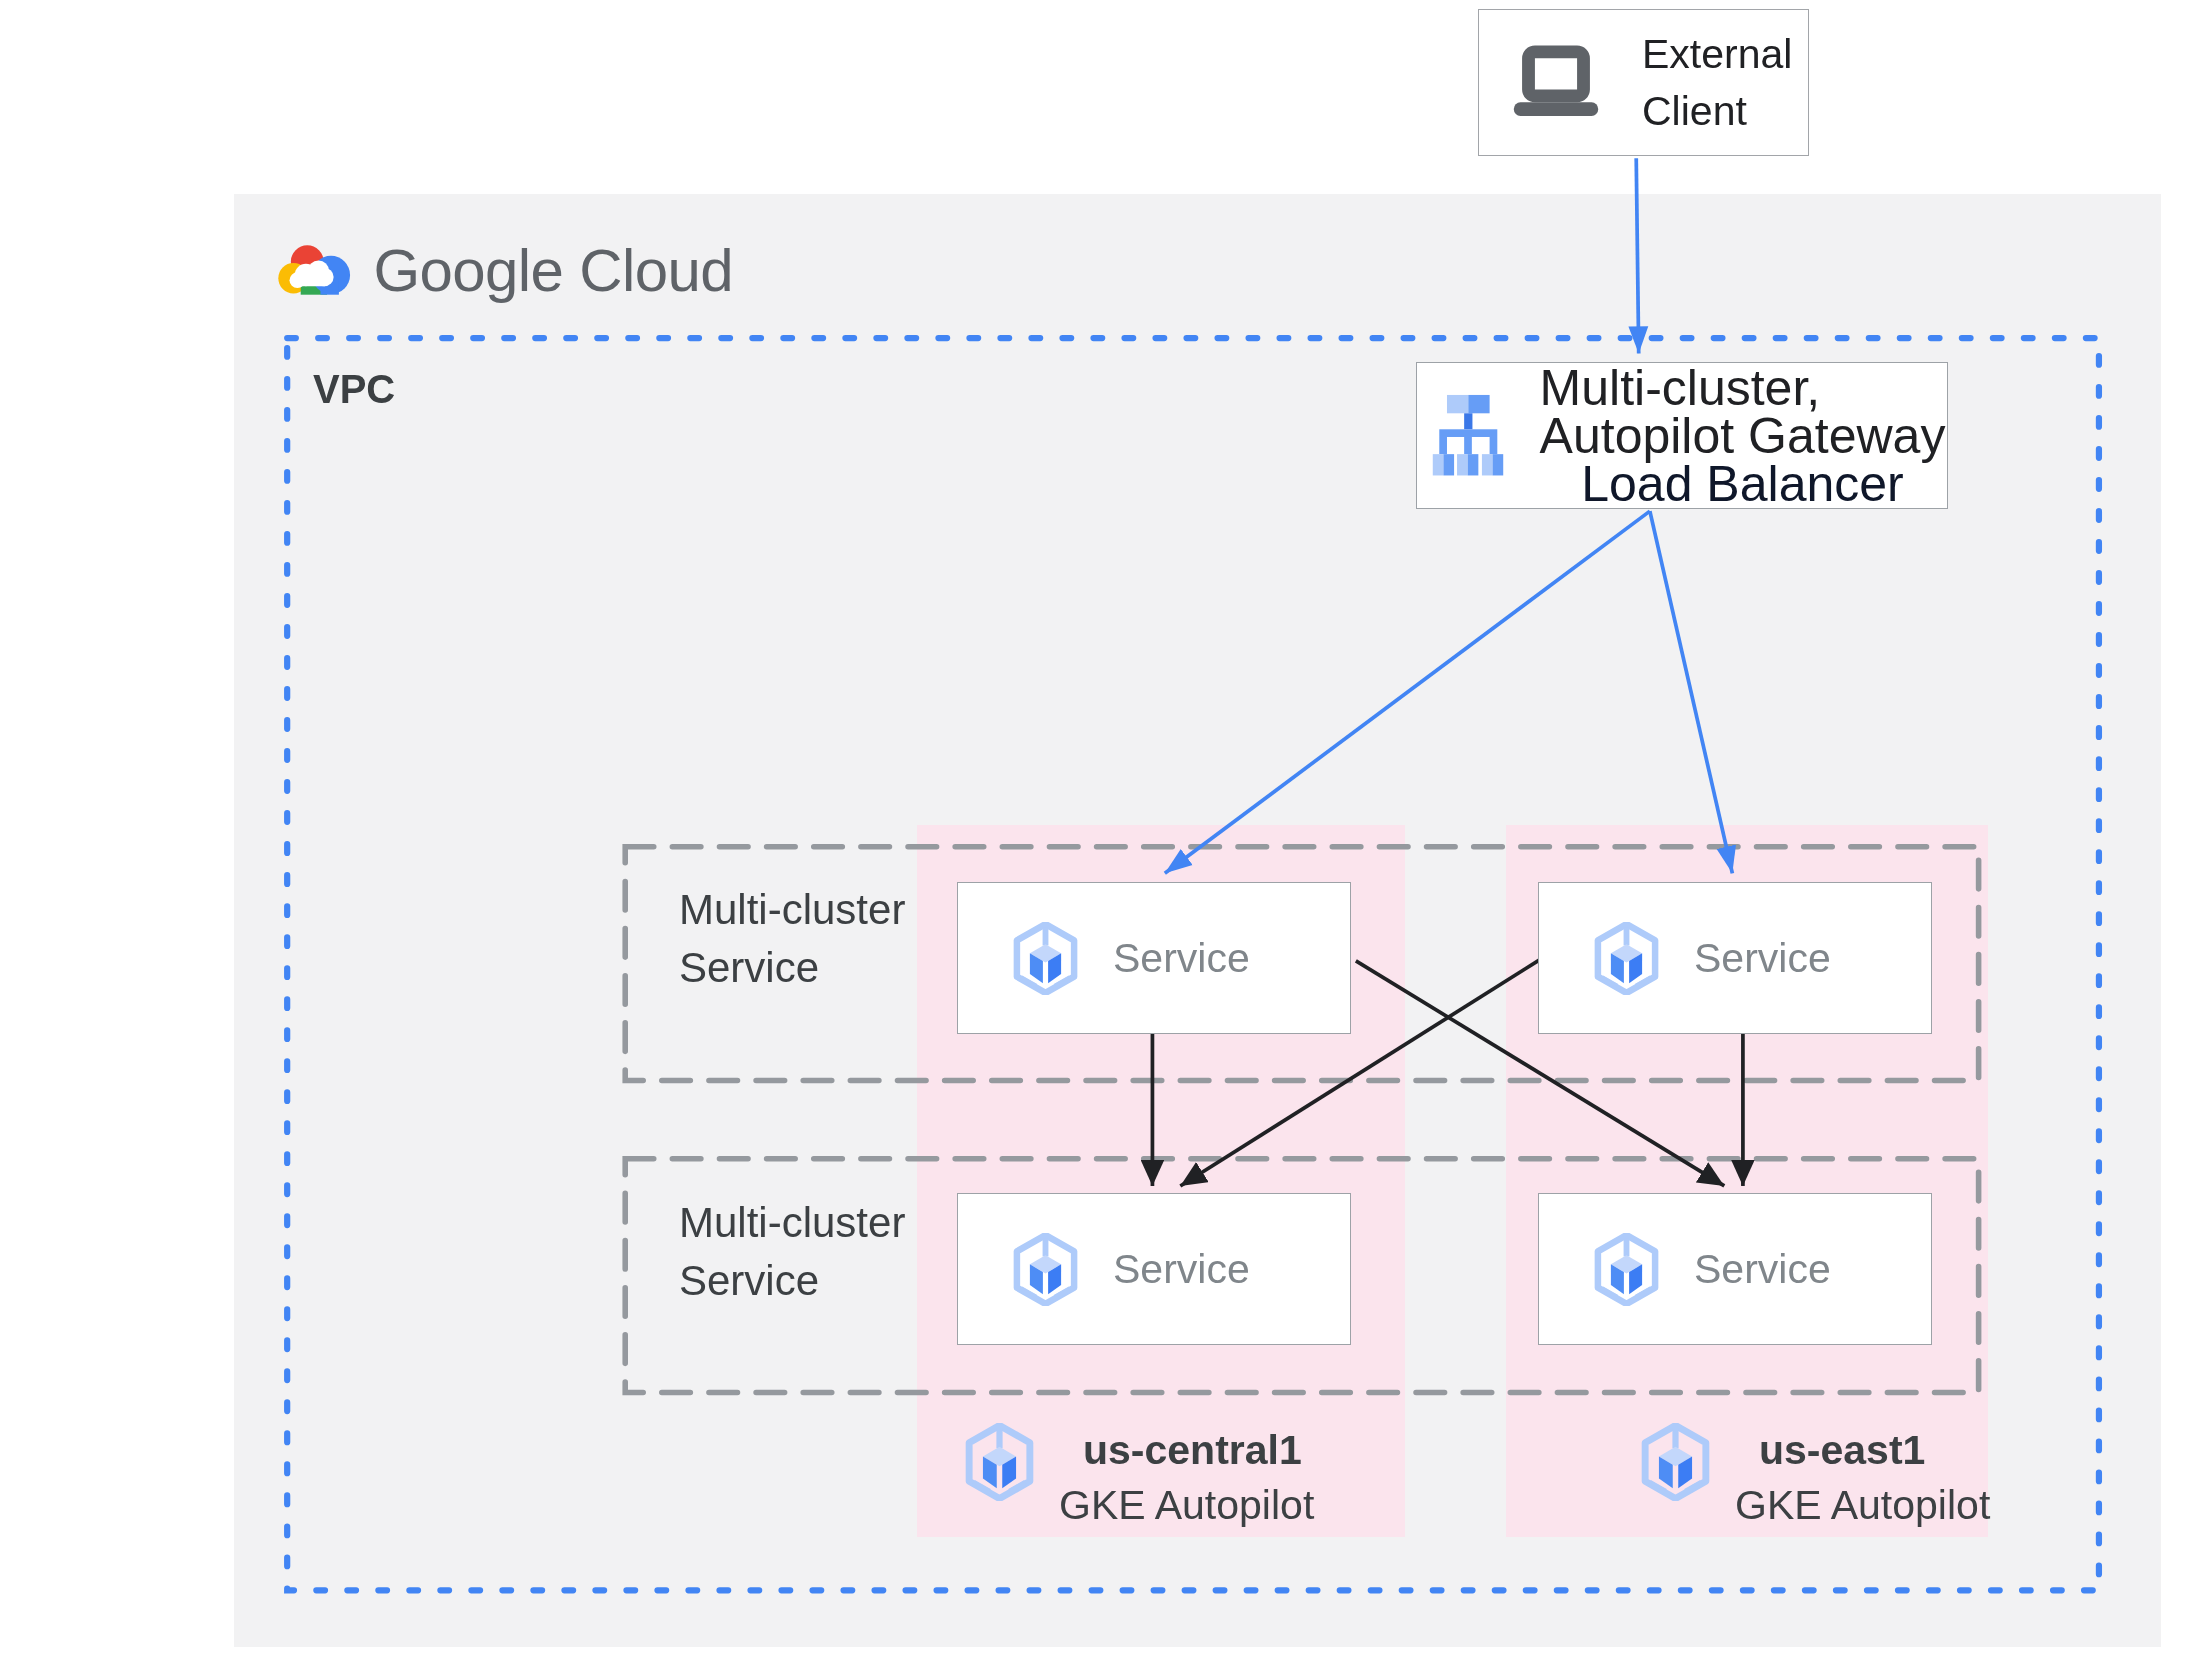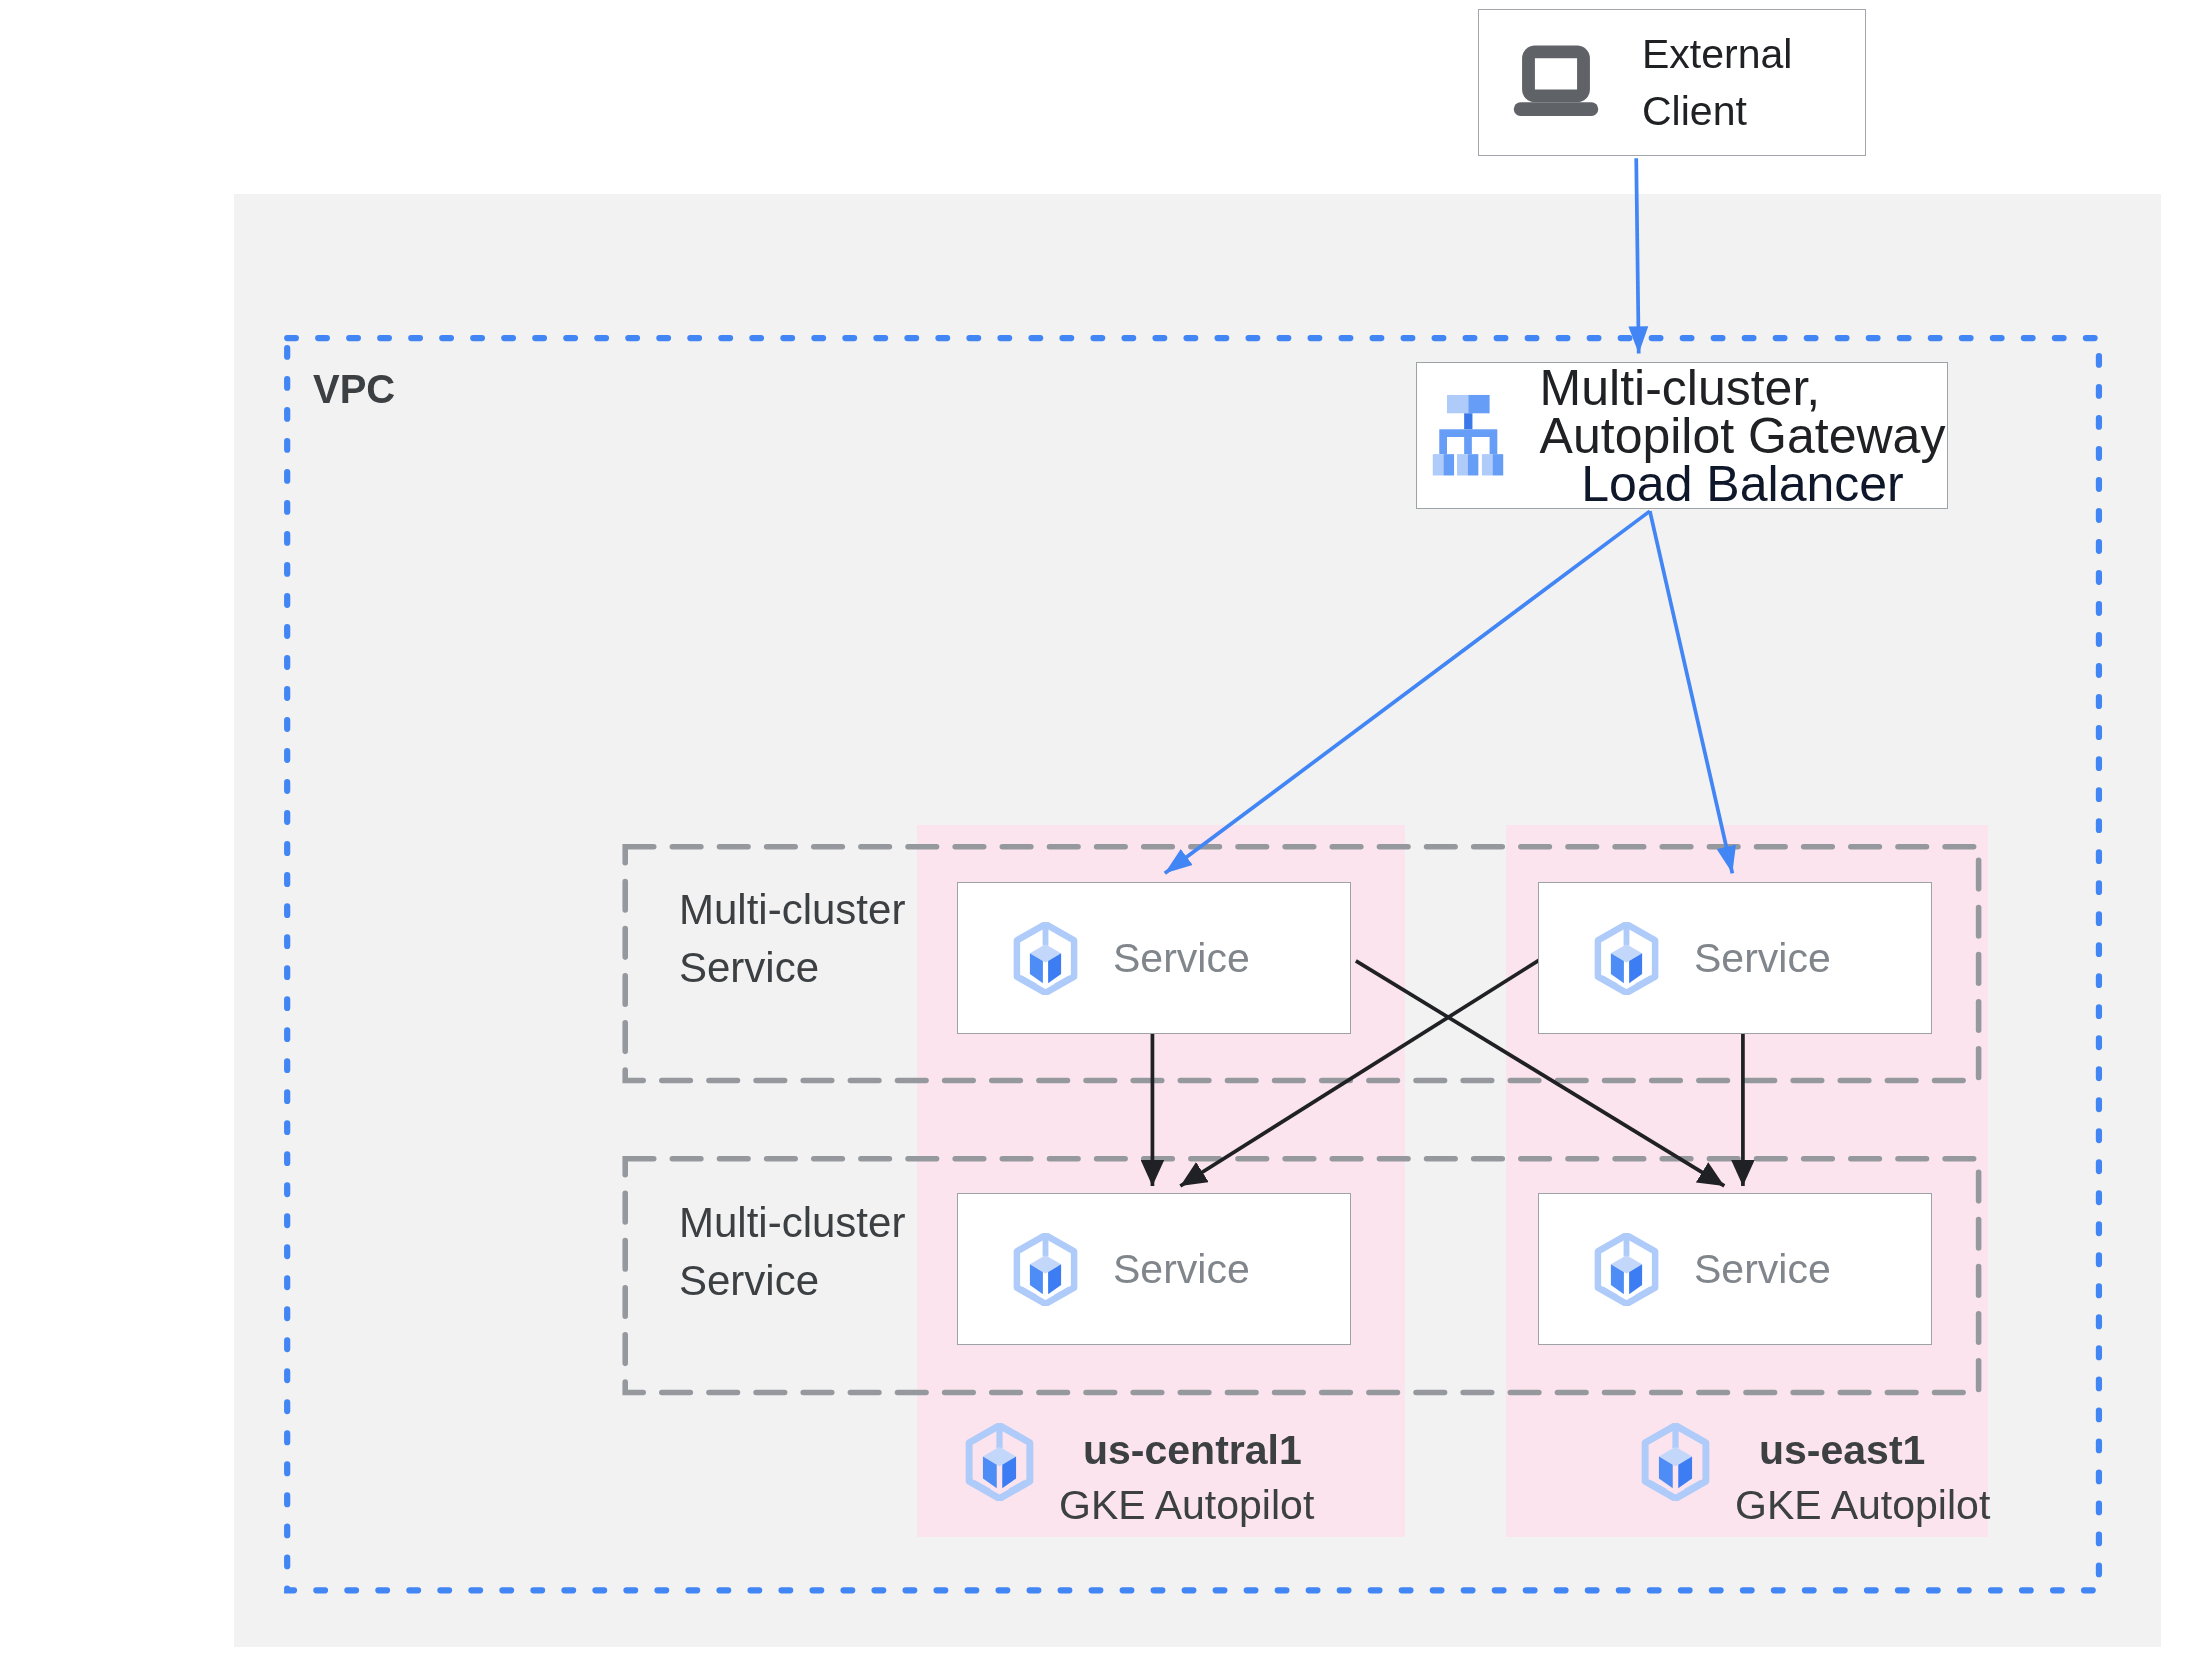--- a/index.html
+++ b/index.html
@@ -13,21 +13,21 @@
   #pink-col-1{left:917px;width:488px;}
   #pink-col-2{left:1506px;width:482px;}
   
   #logo{left:277px;top:236px;display:flex;align-items:center;gap:17.4px;}
   #logo-text{font-size:60px;color:#5F6368;letter-spacing:-0.6px;}
   
   #vpc-label{left:313px;top:367px;font-size:40px;font-weight:bold;color:#3C4043;text-align:center;}
   
   .node{background:#ffffff;border:1.2px solid #9DA2A7;box-sizing:border-box;
         display:flex;align-items:center;}
-  #external-client-box{left:1478px;top:9.3px;width:388px;height:147px;border-width:1.9px;border-color:#A2A5A9;padding-left:22px;gap:31px;}
+  #external-client-box{left:1478px;top:9.3px;width:331px;height:147px;border-width:1.9px;border-color:#A2A5A9;padding-left:22px;gap:31px;}
   .ec-text{font-size:41px;line-height:57px;color:#202124;}
   #lb-box{left:1416px;top:362px;width:532px;height:147px;padding-left:13.6px;gap:35px;}
   .lb-text div{font-size:50px;line-height:48px;color:#202124;white-space:nowrap;}
   .lb-text .lb-sub{color:#0f172a;text-align:center;}
   .service-box{width:394px;height:152px;padding-left:55px;gap:35px;}
   #service-box-1{left:957px;top:882px;}
   #service-box-2{left:1538px;top:882px;}
   #service-box-3{left:957px;top:1193px;}
   #service-box-4{left:1538px;top:1193px;}
   .service-label{font-size:41px;color:#80868B;}
@@ -72,20 +72,35 @@
     <line x1="2638" y1="255" x2="2642" y2="570" stroke="#4285F4" stroke-width="6" marker-end="url(#ah-blue)"></line>
     <line x1="2660" y1="824" x2="1878" y2="1408" stroke="#4285F4" stroke-width="6" marker-end="url(#ah-blue)"></line>
     <line x1="2660" y1="824" x2="2793" y2="1408" stroke="#4285F4" stroke-width="6" marker-end="url(#ah-blue)"></line>
 
     <line x1="1858" y1="1667" x2="1858" y2="1912" stroke="#202124" stroke-width="6" marker-end="url(#ah-black)"></line>
     <line x1="2810" y1="1667" x2="2810" y2="1912" stroke="#202124" stroke-width="6" marker-end="url(#ah-black)"></line>
     <line x1="2186" y1="1549" x2="2780" y2="1912" stroke="#202124" stroke-width="6" marker-end="url(#ah-black)"></line>
     <line x1="2486" y1="1545" x2="1903" y2="1912" stroke="#202124" stroke-width="6" marker-end="url(#ah-black)"></line>
   </svg>
 
+  <div class="abs" id="logo">
+    <svg class="icon" width="79" height="62" viewBox="0 0 120 92">
+      <circle cx="46" cy="32" r="25" fill="#EA4335"></circle>
+      <circle cx="25" cy="57" r="23" fill="#FBBC04"></circle>
+      <rect x="36" y="64" width="40" height="18" fill="#34A853"></rect>
+      <circle cx="82" cy="52" r="29" fill="#4285F4"></circle>
+      <rect x="66" y="58" width="28" height="24" fill="#4285F4"></rect>
+      <circle cx="44" cy="52" r="17" fill="#ffffff"></circle>
+      <circle cx="63" cy="46" r="16" fill="#ffffff"></circle>
+      <circle cx="31" cy="60" r="12" fill="#ffffff"></circle>
+      <circle cx="72" cy="55" r="14" fill="#ffffff"></circle>
+      <rect x="27" y="52" width="53" height="17" rx="8" fill="#ffffff"></rect>
+    </svg>
+    <span id="logo-text">Google Cloud</span>
+  </div>
 
   <div class="abs" id="vpc-label">VPC</div>
 
   <div class="abs node" id="external-client-box">
     <svg class="icon" width="110" height="76" viewBox="0 0 60 41">
       <rect x="15" y="3.5" width="30" height="24" rx="3.5" fill="none" stroke="#5F6368" stroke-width="7"></rect>
       <rect x="7" y="31" width="46" height="7.5" rx="3.6" fill="#5F6368"></rect>
     </svg>
     <div class="ec-text">
       <div>External</div>

